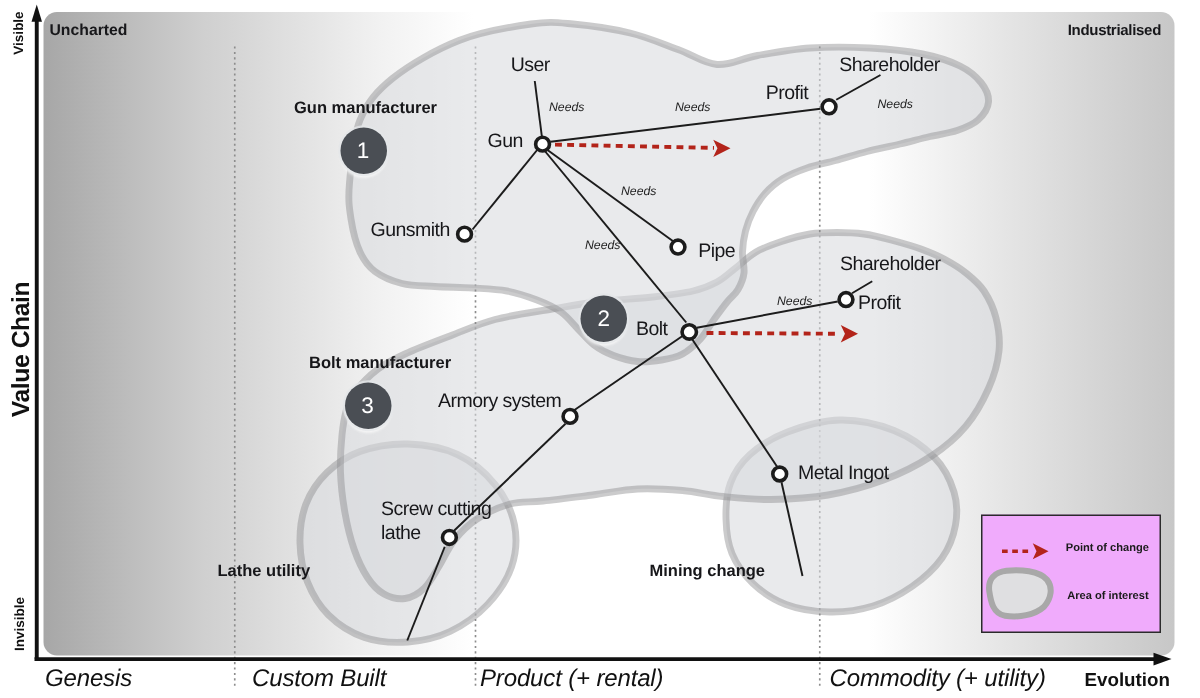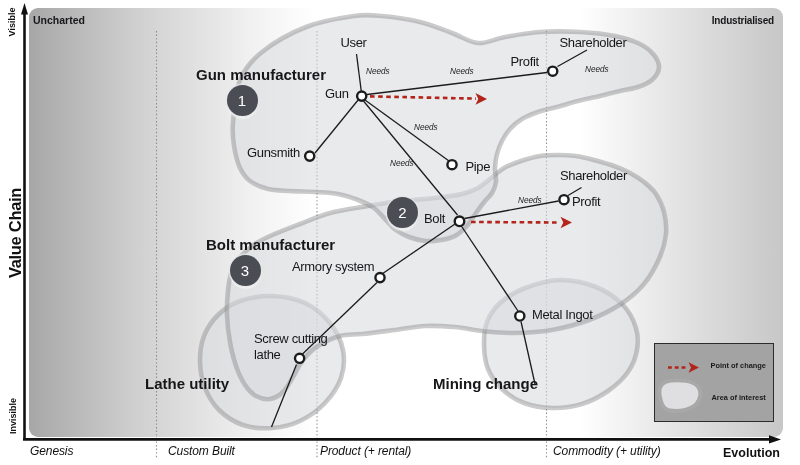--- a/index.html
+++ b/index.html
@@ -2,27 +2,27 @@
 <html><head>
 <meta charset="utf-8">
 <style>
   html,body{margin:0;padding:0;}
   body{width:800px;height:465px;background:#fff;font-family:"Liberation Sans",sans-serif;overflow:hidden;position:relative;}
   .abs{position:absolute;white-space:nowrap;}
   #map{position:absolute;left:29px;top:8px;width:754px;height:429px;border-radius:9px;
        background:linear-gradient(90deg,#a7a7a7 0%,#cfcfcf 14%,#f2f2f2 30%,#fff 38%,#fff 73%,#e3e3e3 86%,#c7c7c7 100%);}
   svg{position:absolute;left:0;top:0;}
   .nlab{font-size:13px;color:#17171a;letter-spacing:-0.35px;}
-  .blab{font-size:15px;font-weight:bold;color:#17171a;}
+  .blab{font-size:11px;font-weight:bold;color:#17171a;}
   .needs{font-size:8.2px;font-style:italic;color:#222;}
-  .axlab{font-size:12px;font-style:italic;color:#111;letter-spacing:-0.1px;}
+  .axlab{font-size:16px;font-style:italic;color:#111;letter-spacing:-0.1px;}
   .num{position:absolute;width:31px;height:31px;border-radius:50%;background:#4a4e54;color:#fff;
        font-size:15px;text-align:center;line-height:31px;box-shadow:0 0 0 1.5px rgba(228,230,232,0.8), 0 2.5px 2px rgba(250,250,250,0.95);}
   .rot{position:absolute;transform:translate(-50%,-50%) rotate(-90deg);}
-  #legend{position:absolute;left:654px;top:343px;width:118px;height:77px;background:#a3a3a3;border:1.6px solid #2b2b2b;}
+  #legend{position:absolute;left:654px;top:343px;width:118px;height:77px;background:#f0abfc;border:1.6px solid #2b2b2b;}
 </style>
 </head>
 <body>
 <div id="map"></div>
 
 <svg width="800" height="465" viewBox="0 0 800 465">
 
   <g stroke="#8d8d8d" stroke-width="1.1" stroke-dasharray="1.4 2.2">
     <line x1="156.5" y1="31" x2="156.5" y2="459"></line>
     <line x1="317" y1="31" x2="317" y2="459"></line>

